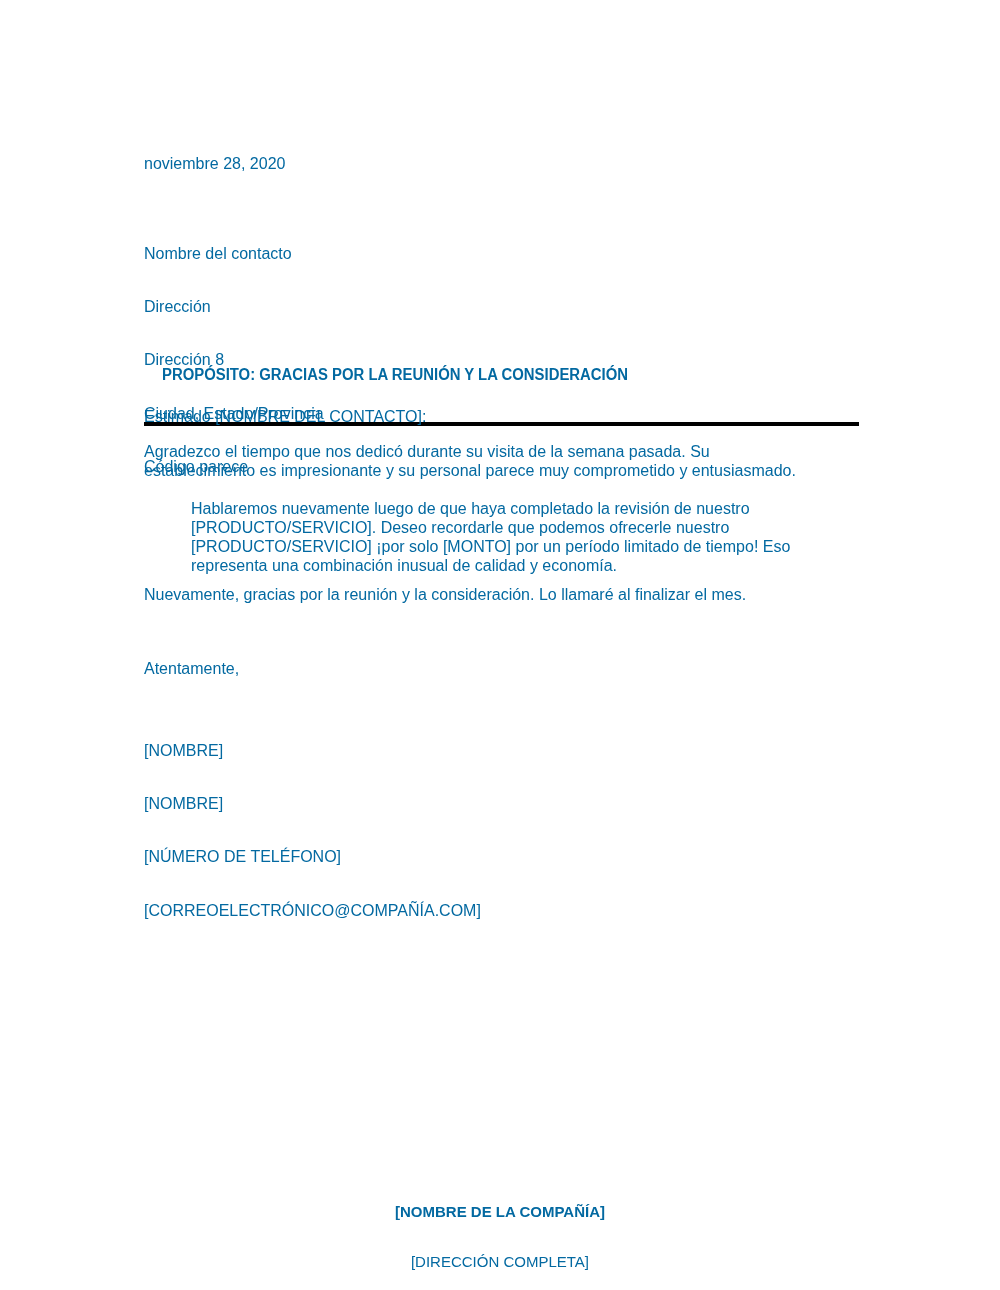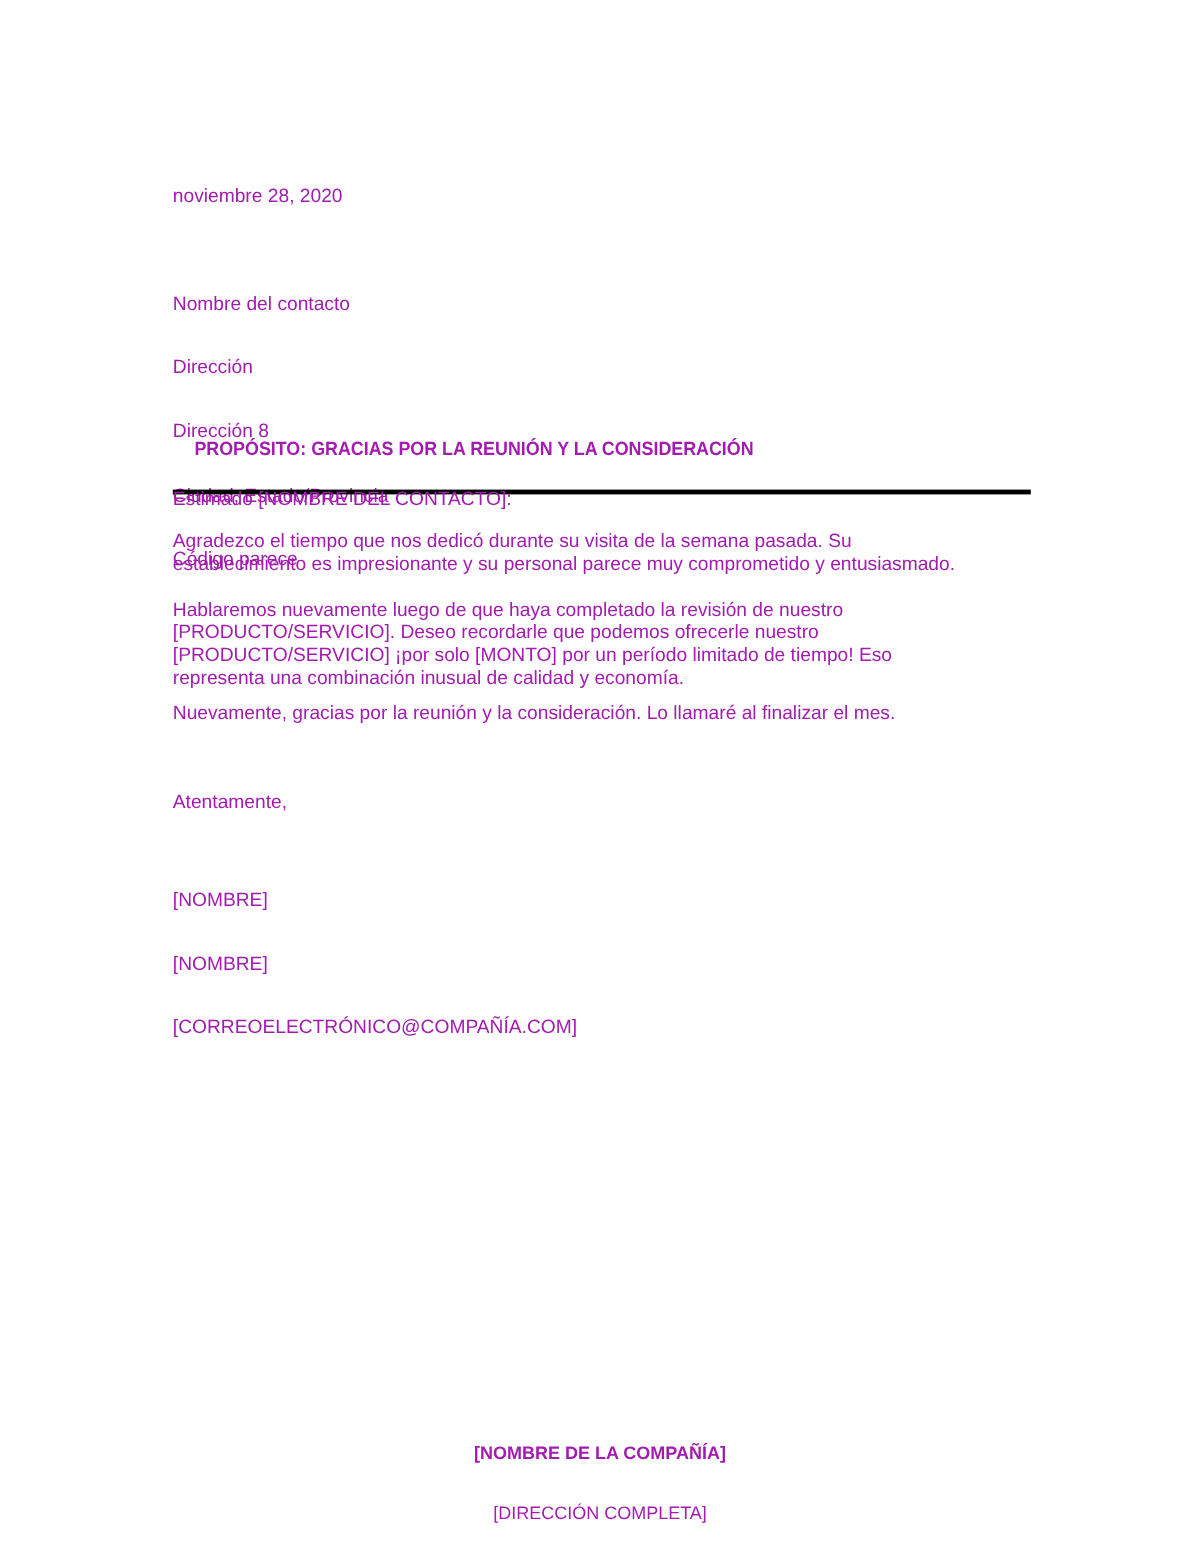--- a/index.html
+++ b/index.html
@@ -6,49 +6,49 @@
     margin: 0;
     padding: 0;
     background: #ffffff;
   }
   .page {
     position: relative;
     width: 1000px;
     height: 1290px;
     background: #ffffff;
     font-family: "Liberation Sans", "DejaVu Sans", sans-serif;
-    color: #a21caf;
+    color: #0369a1;
     overflow: hidden;
   }
   .block {
     position: absolute;
     left: 144px;
     font-size: 16px;
     line-height: 19px;
     white-space: pre;
   }
   .tight { line-height: 17.8px; }
   .date-block    { top: 154px; }
   .recipient-block { top: 209px; }
   .subject-block {
     top: 346px;
     width: 715px;
-    padding-bottom: 5px;
+    padding-bottom: 19px;
     border-bottom: 4px solid #000000;
     font-weight: bold;
   }
   .subject-inner {
     display: inline-block;
     transform: scaleX(0.93);
     transform-origin: left bottom;
     white-space: pre;
   }
   .salutation-block { top: 407px; text-align: right; }
   .para-1 { top: 442px; }
-  .para-2 { top: 499px; }
+  .para-2 { top: 499px; margin-left: 47px; }
   .para-3 { top: 585px; }
   .closing-block { top: 659px; }
   .signature-block { top: 706px; }
   .footer-block {
     position: absolute;
     left: 0;
     top: 1171px;
     width: 1000px;
     text-align: center;
     font-size: 15px;
@@ -86,20 +86,21 @@
 [PRODUCTO/SERVICIO] ¡por solo [MONTO] por un período limitado de tiempo! Eso
 representa una combinación inusual de calidad y economía.</div>
 
   <div class="block para-3">Nuevamente, gracias por la reunión y la consideración. Lo llamaré al finalizar el mes.</div>
 
   <div class="block closing-block">Atentamente,</div>
 
   <div class="block signature-block tight">
     <div>[NOMBRE]</div>
     <div>[NOMBRE]</div>
+    <div>[NÚMERO DE TELÉFONO]</div>
     <div>[CORREOELECTRÓNICO@COMPAÑÍA.COM]</div>
   </div>
 
   <div class="footer-block">
     <div class="footer-company">[NOMBRE DE LA COMPAÑÍA]</div>
     <div>[DIRECCIÓN COMPLETA]</div>
     
     
   </div>
 

